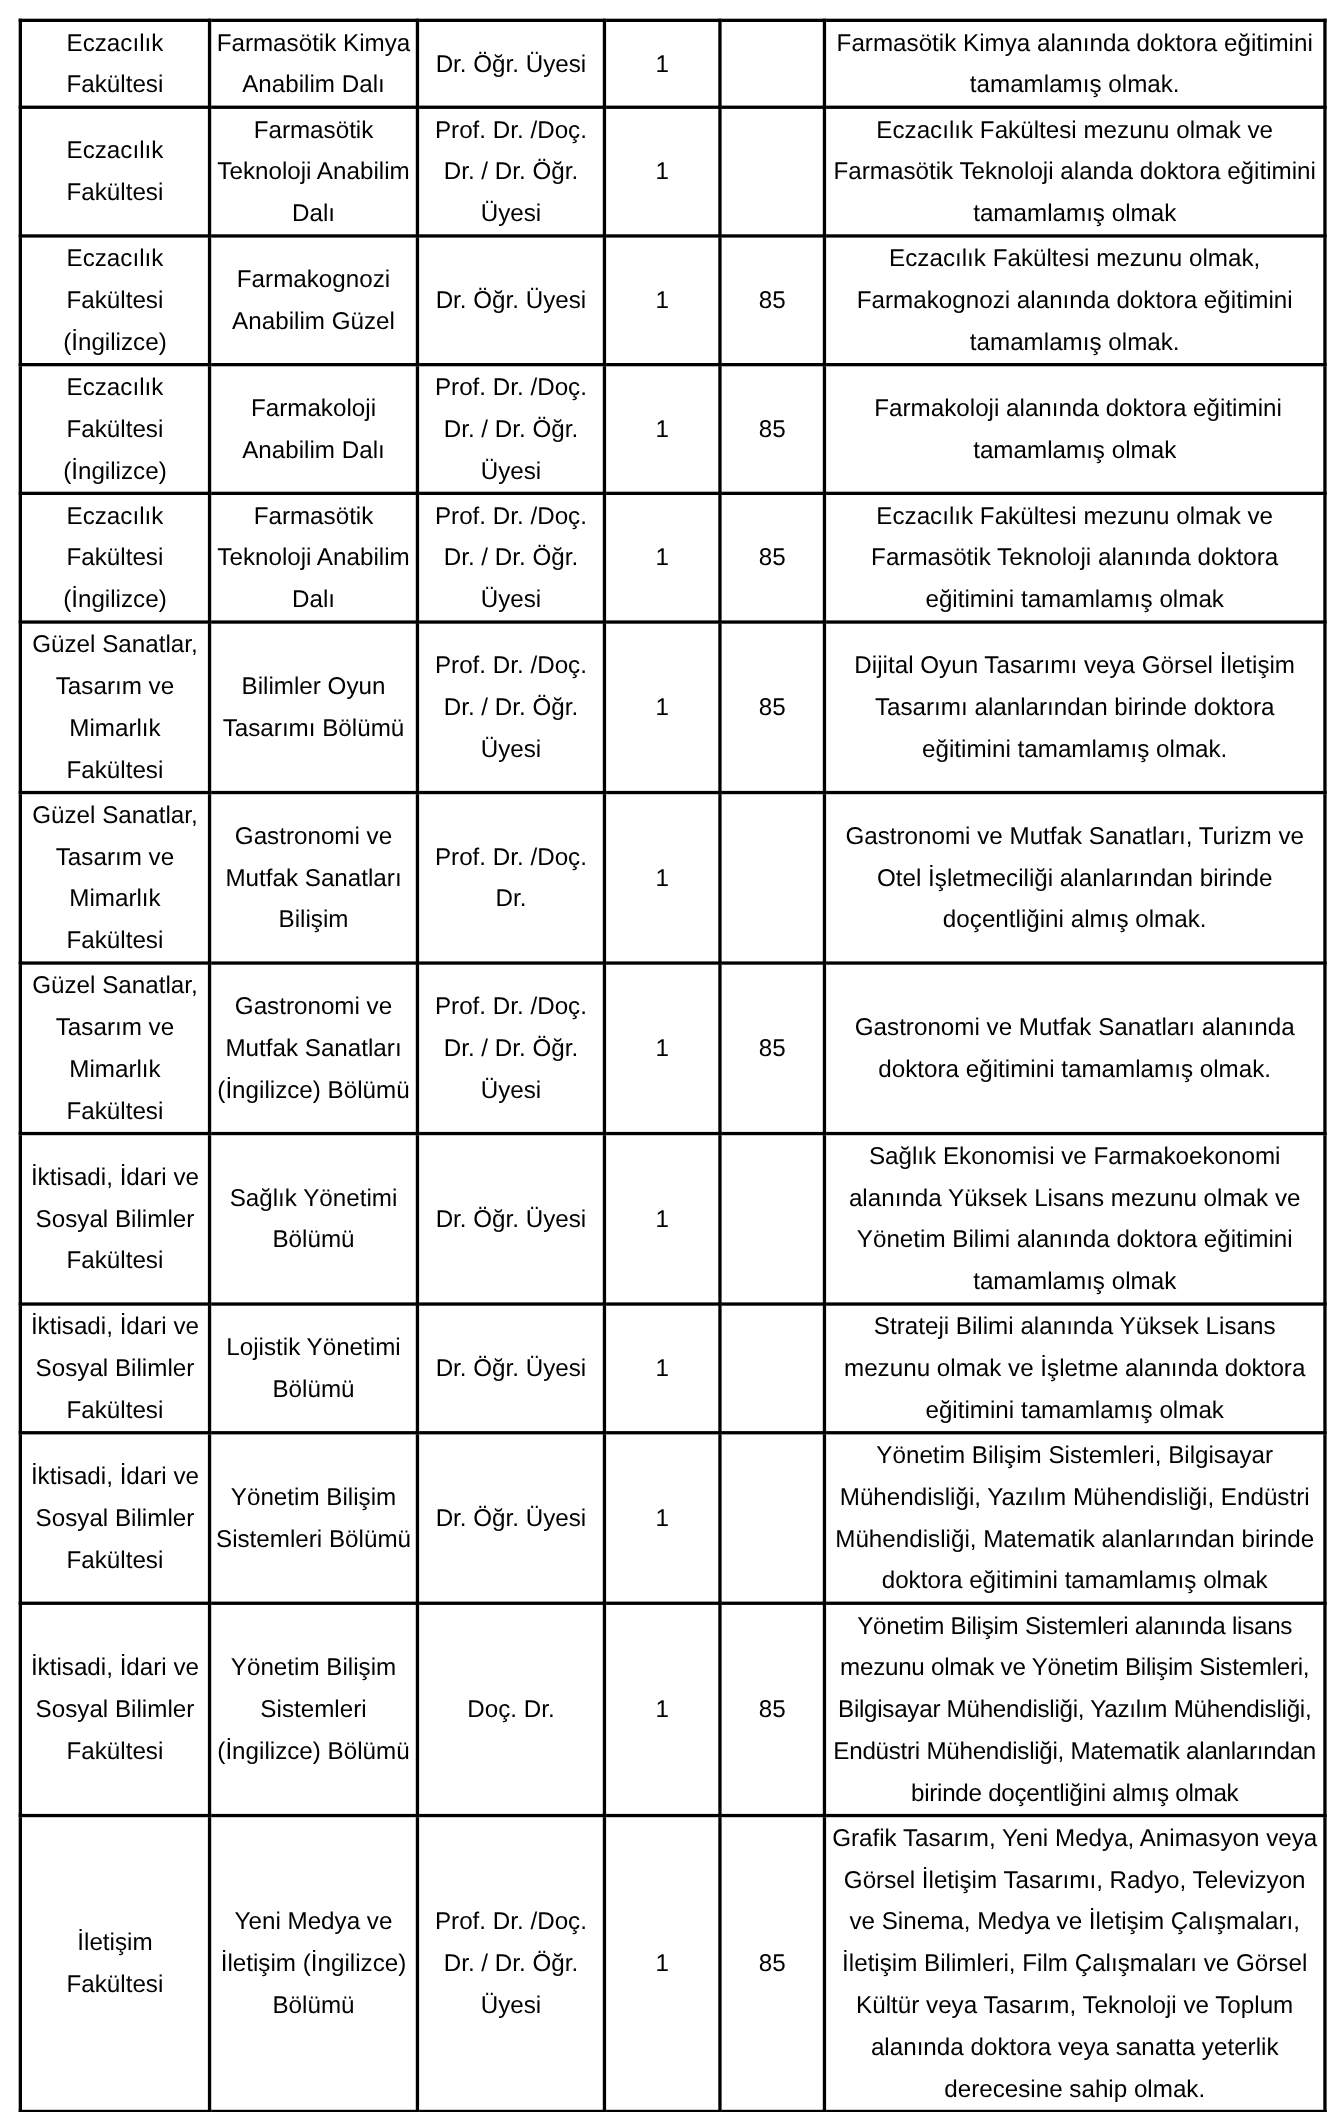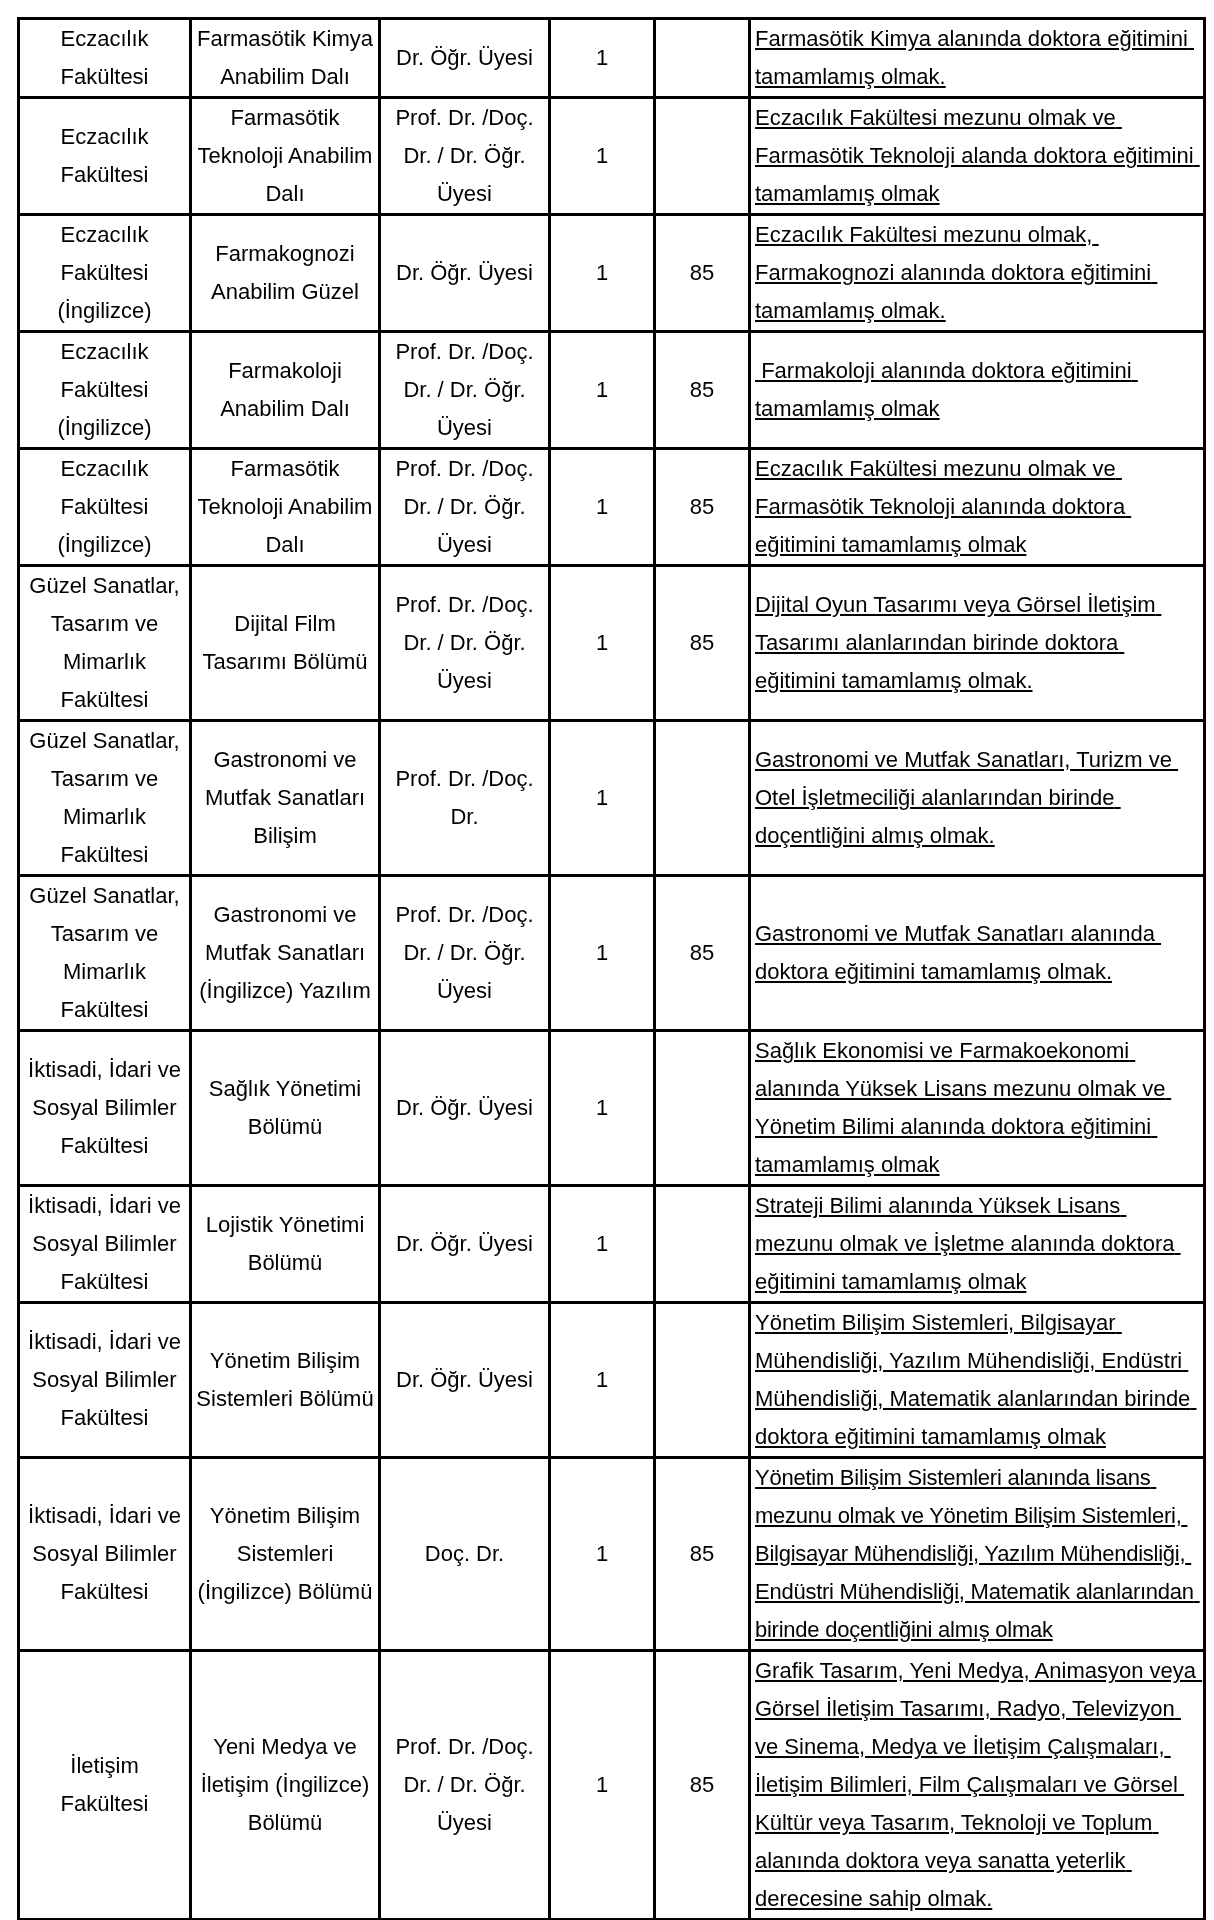--- a/index.html
+++ b/index.html
@@ -33,24 +33,23 @@
     color: #000000;
     font-size: 22px;
     line-height: 38px;
     text-align: center;
     vertical-align: middle;
     padding: 0 2px;
     word-spacing: normal;
   }
   td.fac { padding: 0 4px; }
   td.req {
-    text-align: left;
+    text-align: center;
     padding: 0 4px;
     white-space: pre-wrap;
-    text-decoration: underline;
   }
   td.req.cond { letter-spacing: -0.25px; margin-top: 36px; }
 </style>
 </head>
 <body>
 
 <table class="announce">
   <colgroup>
     <col class="c1">
       <col class="c2">
@@ -95,37 +94,37 @@
       <tr style="height: 117px;">
         <td class="fac">Eczacılık Fakültesi (İngilizce)</td>
         <td>Farmasötik Teknoloji Anabilim Dalı</td>
         <td>Prof. Dr. /Doç. Dr. / Dr. Öğr. Üyesi</td>
         <td>1</td>
         <td>85</td>
         <td class="req">Eczacılık Fakültesi mezunu olmak ve Farmasötik Teknoloji alanında doktora eğitimini tamamlamış olmak</td>
       </tr>
       <tr style="height: 150px;">
         <td class="fac">Güzel Sanatlar, Tasarım ve Mimarlık Fakültesi</td>
-        <td>Dijital Film Tasarımı Bölümü</td>
+        <td>Bilimler Oyun Tasarımı Bölümü</td>
         <td>Prof. Dr. /Doç. Dr. / Dr. Öğr. Üyesi</td>
         <td>1</td>
         <td>85</td>
         <td class="req">Dijital Oyun Tasarımı veya Görsel İletişim Tasarımı alanlarından birinde doktora eğitimini tamamlamış olmak.</td>
       </tr>
       <tr style="height: 149px;">
         <td class="fac">Güzel Sanatlar, Tasarım ve Mimarlık Fakültesi</td>
         <td>Gastronomi ve Mutfak Sanatları Bilişim</td>
         <td>Prof. Dr. /Doç. Dr.</td>
         <td>1</td>
         <td></td>
         <td class="req">Gastronomi ve Mutfak Sanatları, Turizm ve Otel İşletmeciliği alanlarından birinde doçentliğini almış olmak.</td>
       </tr>
       <tr style="height: 151px;">
         <td class="fac">Güzel Sanatlar, Tasarım ve Mimarlık Fakültesi</td>
-        <td>Gastronomi ve Mutfak Sanatları (İngilizce) Yazılım</td>
+        <td>Gastronomi ve Mutfak Sanatları (İngilizce) Bölümü</td>
         <td>Prof. Dr. /Doç. Dr. / Dr. Öğr. Üyesi</td>
         <td>1</td>
         <td>85</td>
         <td class="req">Gastronomi ve Mutfak Sanatları alanında doktora eğitimini tamamlamış olmak.</td>
       </tr>
       <tr style="height: 149px;">
         <td class="fac">İktisadi, İdari ve Sosyal Bilimler Fakültesi</td>
         <td>Sağlık Yönetimi Bölümü</td>
         <td>Dr. Öğr. Üyesi</td>
         <td>1</td>

